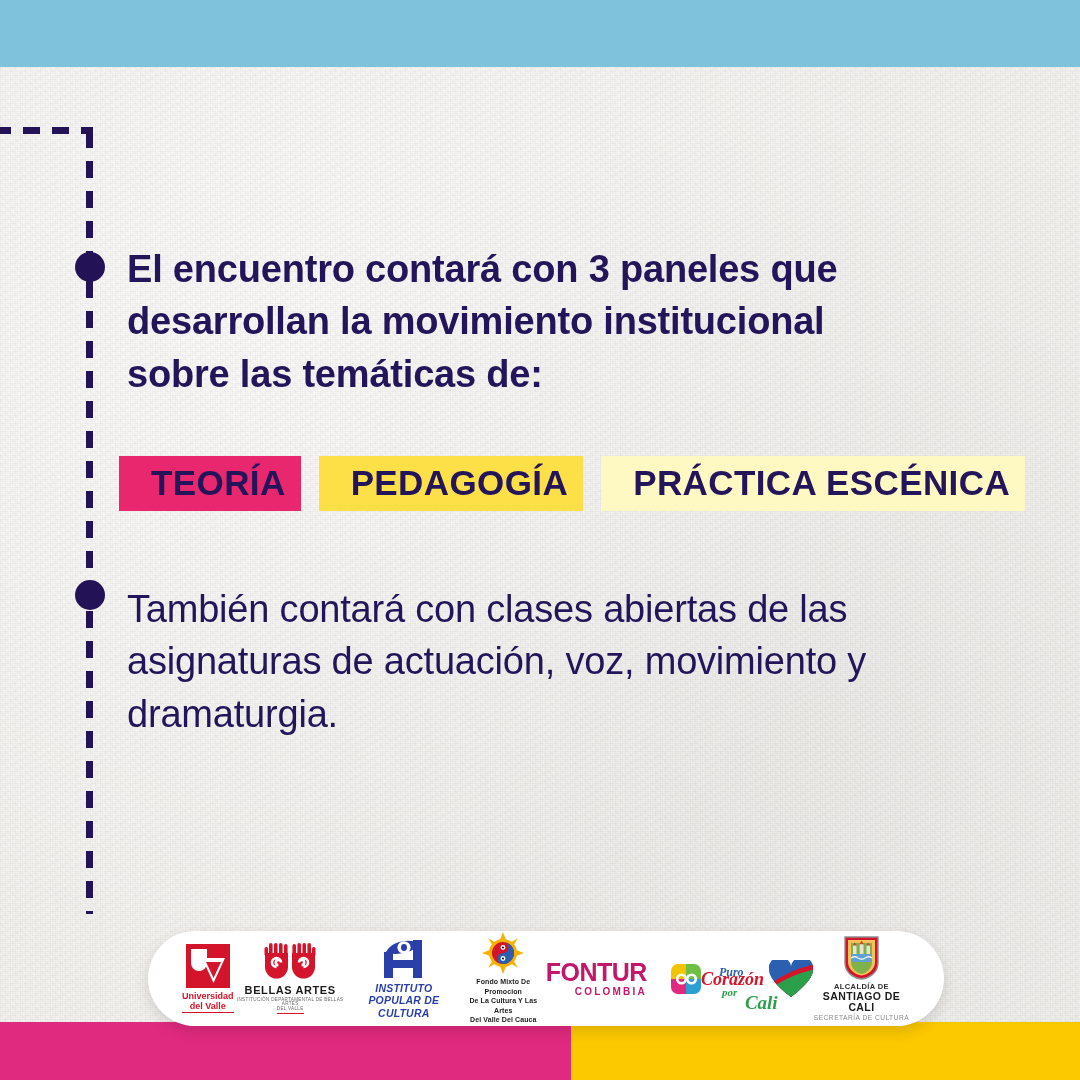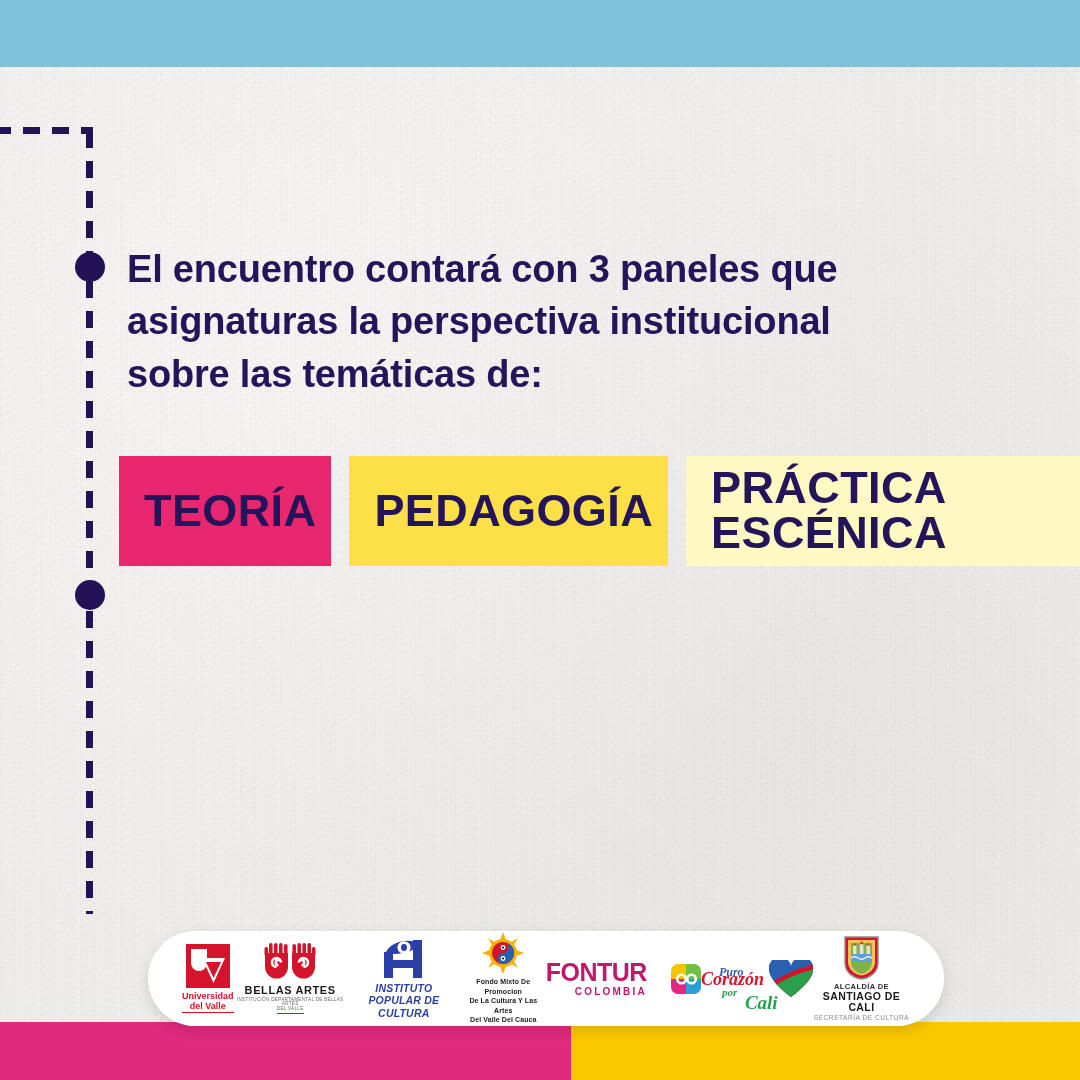--- a/index.html
+++ b/index.html
@@ -138,24 +138,24 @@
   .tags {
     position: absolute;
     left: 119px;
     top: 456px;
     display: flex;
     align-items: stretch;
     gap: 18px;
   }
   .tag {
     color: #241459;
-    font-size: 45px;
+    font-size: 35px;
     font-weight: bold;
     letter-spacing: 0.4px;
-    padding: 9px 15px 11px 25px;
+    padding: 9px 15px 11px 32px;
     display: flex;
     align-items: center;
     line-height: 1;
   }
   .tag-theory    { background: #e8276f; }
   .tag-pedagogy  { background: #fde047; }
   .tag-practice  { background: #fef9c3; }
 
   
   .sponsor-pill {
@@ -296,36 +296,41 @@
   <div class="top-band"></div>
 
   <div class="dash-h"></div>
   <div class="dash-corner"></div>
   <div class="dash-v"></div>
   <div class="bullet-dot b1"></div>
   <div class="bullet-dot b2"></div>
 
   <div class="para para-1">
     <div>El encuentro contará con 3 paneles que</div>
-    <div>asignaturas la perspectiva institucional</div>
+    <div>desarrollan la movimiento institucional</div>
     <div class="lastline">sobre las temáticas de:</div>
   </div>
 
   <div class="tags">
     <div class="tag tag-theory">
       <span>TEORÍA</span>
     </div>
     <div class="tag tag-pedagogy">
       <span>PEDAGOGÍA</span>
     </div>
     <div class="tag tag-practice">
       <span>PRÁCTICA ESCÉNICA</span>
     </div>
   </div>
 
+  <div class="para para-2">
+    <div>También contará con clases abiertas de las</div>
+    <div>asignaturas de actuación, voz, movimiento y</div>
+    <div class="lastline">dramaturgia.</div>
+  </div>
 
   <div class="sponsor-pill">
 
     <div class="logo">
       <svg class="uv-mark" viewBox="0 0 44 44">
         <rect x="0" y="0" width="44" height="44" fill="#d4142a"></rect>
         <path d="M5 5 H21 V19 A8 8 0 0 1 5 19 Z" fill="#ffffff"></path>
         <path d="M16 14 H39 L27.5 39 Z" fill="#ffffff"></path>
         <path d="M20 18 H35 L27.5 34 Z" fill="#d4142a"></path>
       </svg>

